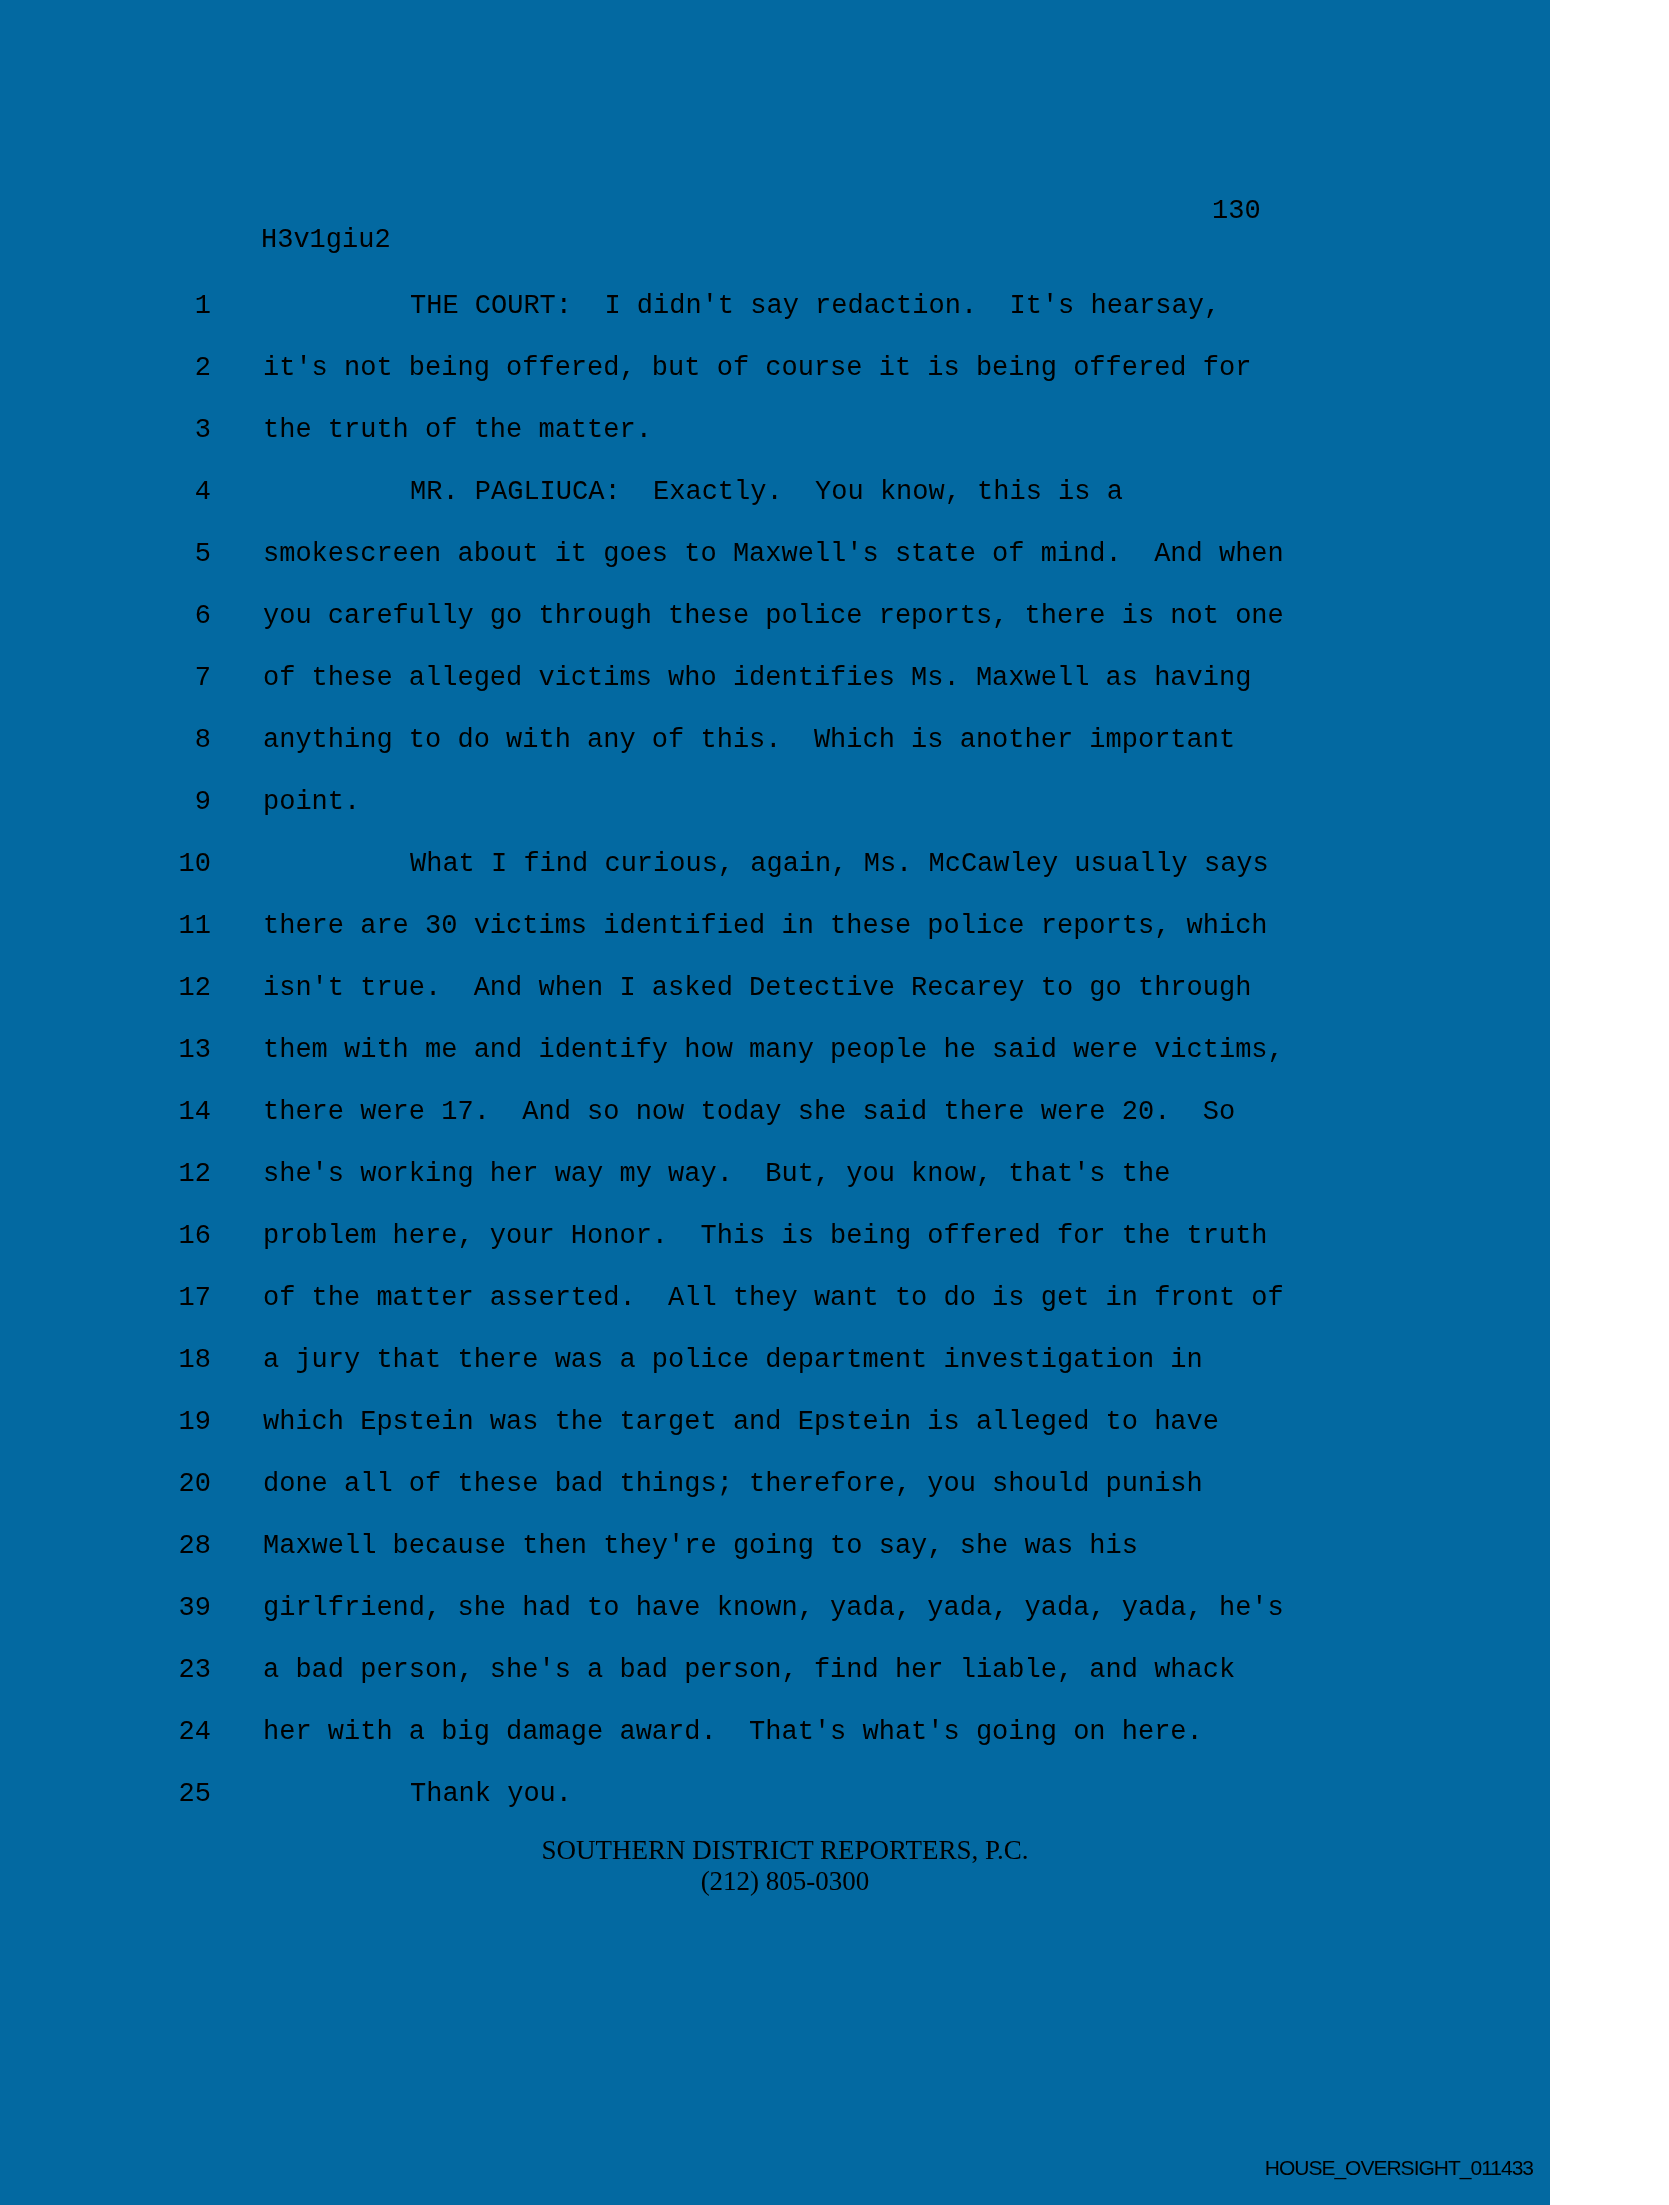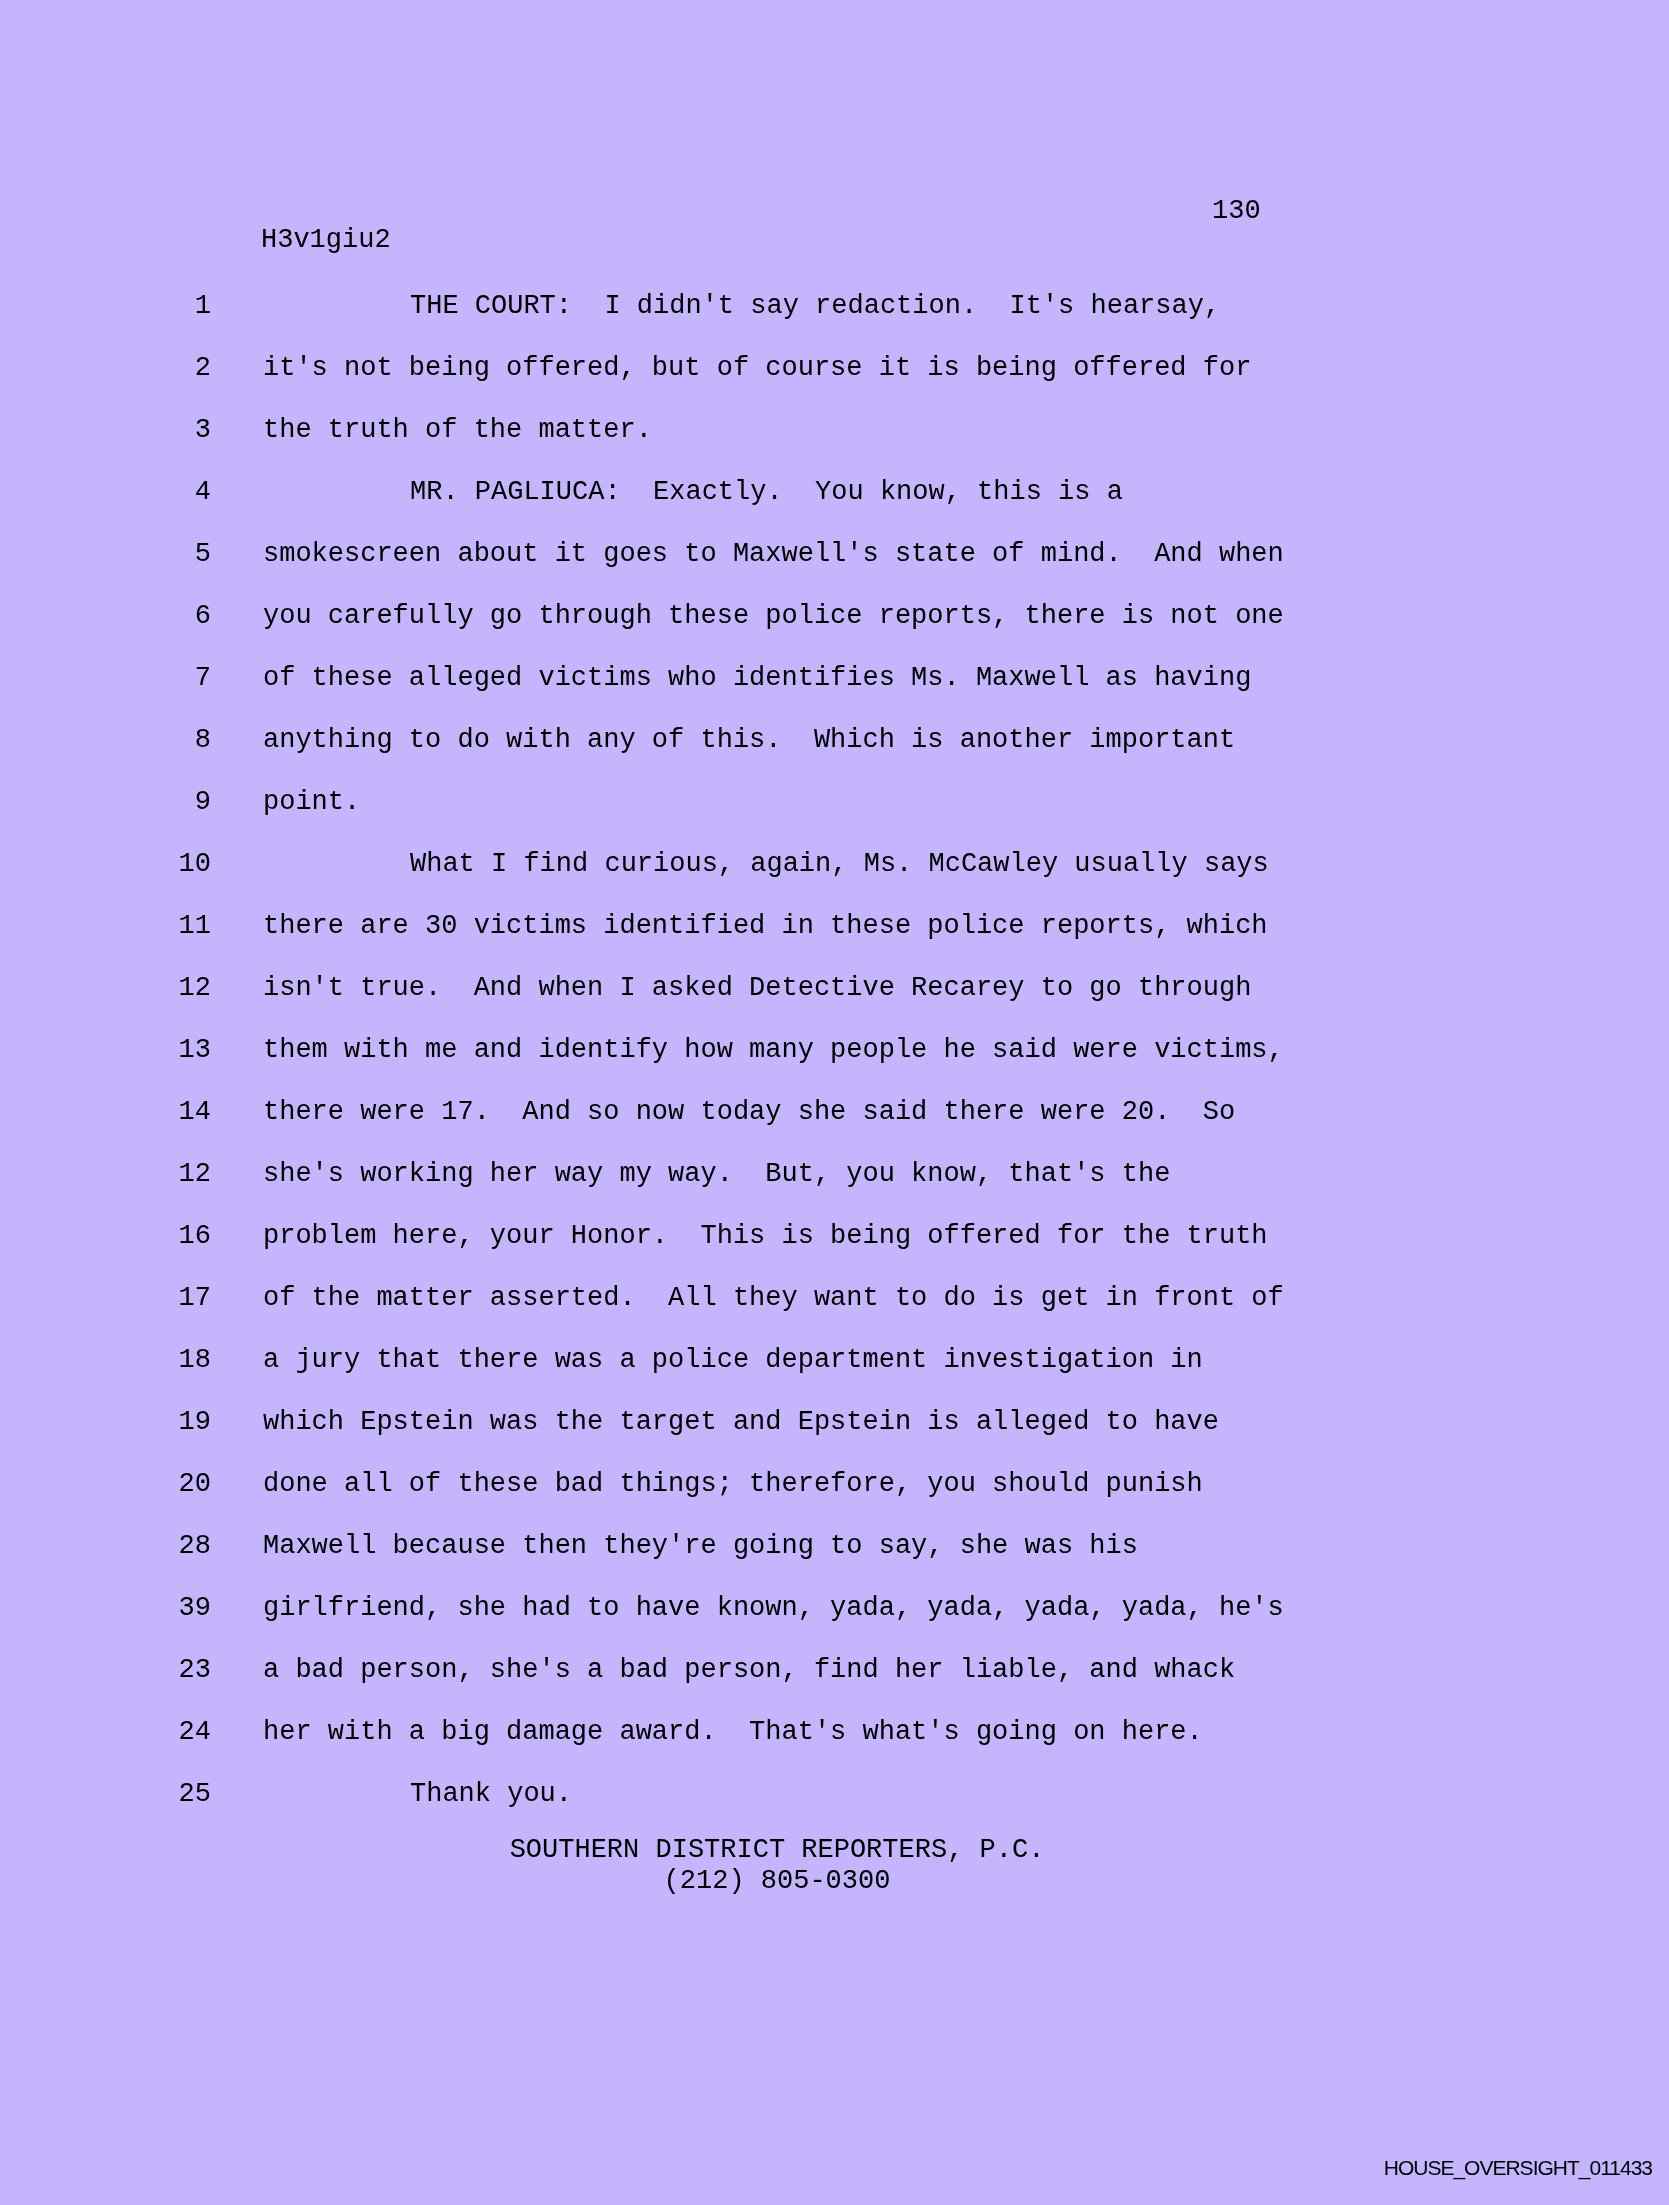--- a/index.html
+++ b/index.html
@@ -2,23 +2,23 @@
 <html style="font-size:10.5px"><head>
 <meta charset="utf-8">
 <style>
   html, body {
     margin: 0;
     padding: 0;
     background: #ffffff;
   }
   .page {
     position: relative;
-    width: 1669px;
+    width: 1550px;
     height: 2205px;
-    background: #c4b5fd;
+    background: #0369a1;
     color: #000000;
     font-family: "Liberation Mono", "DejaVu Sans Mono", monospace;
     font-size: 27px;
     overflow: hidden;
   }
   .page-number {
     position: absolute;
     top: 196px;
     left: 1212px;
     white-space: pre;
@@ -49,24 +49,25 @@
   .txt {
     margin-left: 52px;
     white-space: pre;
   }
   .line.indent .txt {
     text-indent: 147px;
   }
   .footer {
     position: absolute;
     top: 1835px;
-    left: 260px;
+    left: 268px;
     width: 1034px;
     text-align: center;
     line-height: 31px;
+    font-family: Liberation Serif, serif;
   }
   .footer div {
     white-space: pre;
   }
   .bates-stamp {
     position: absolute;
     top: 2156px;
     right: 17px;
     font-family: "Liberation Sans", sans-serif;
     font-size: 21px;

